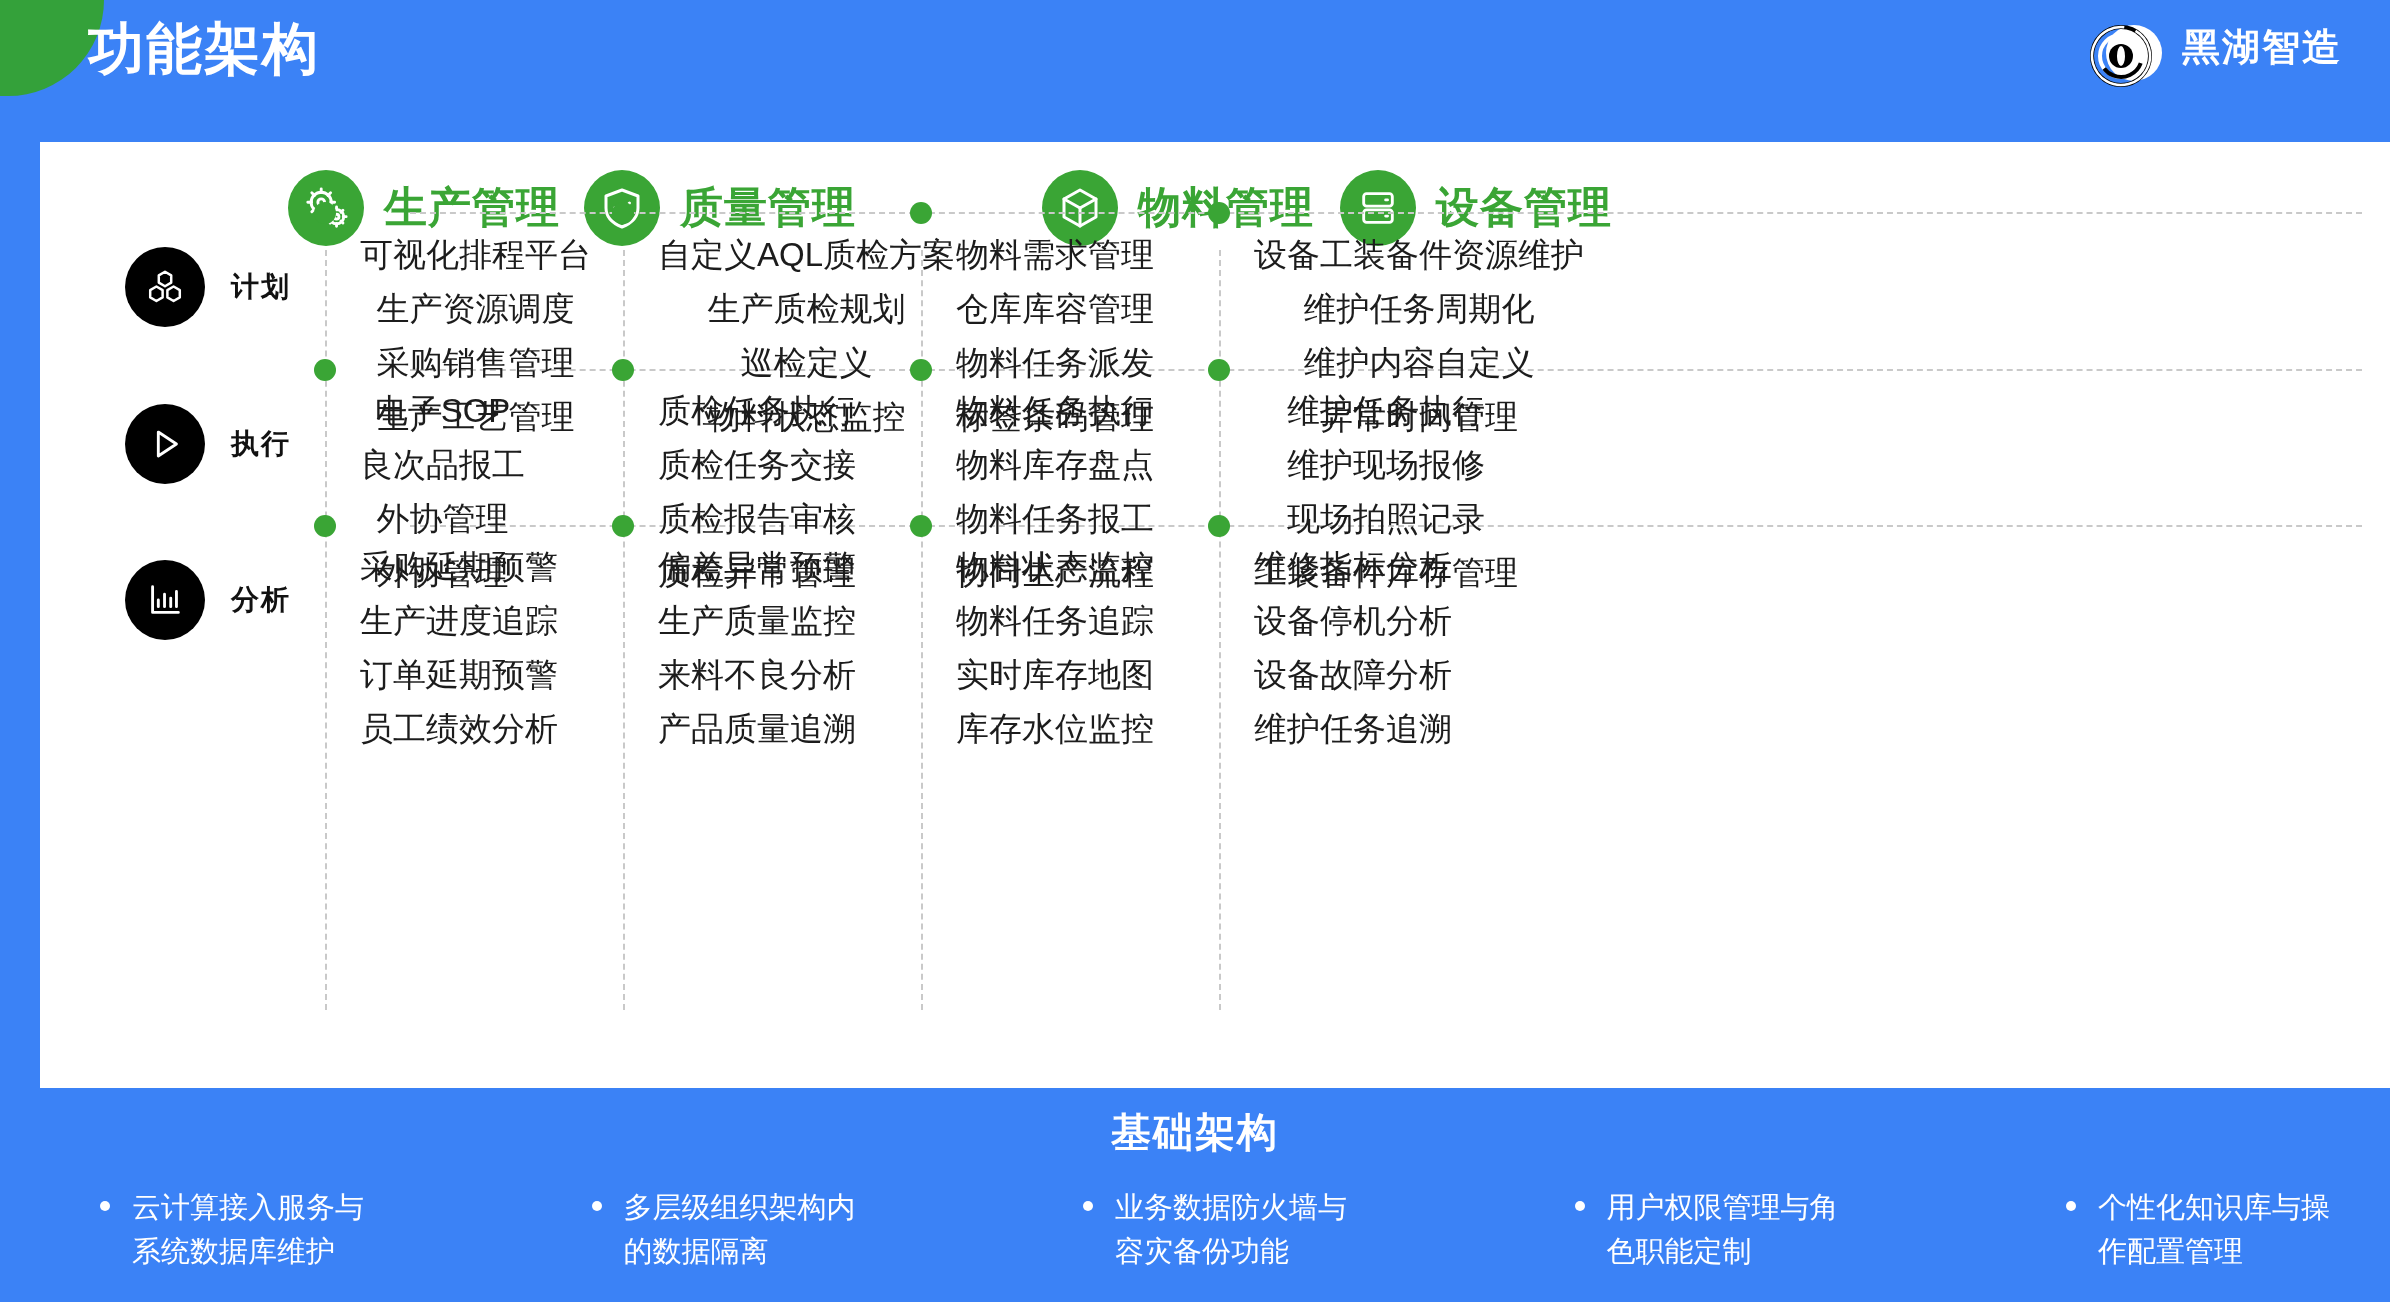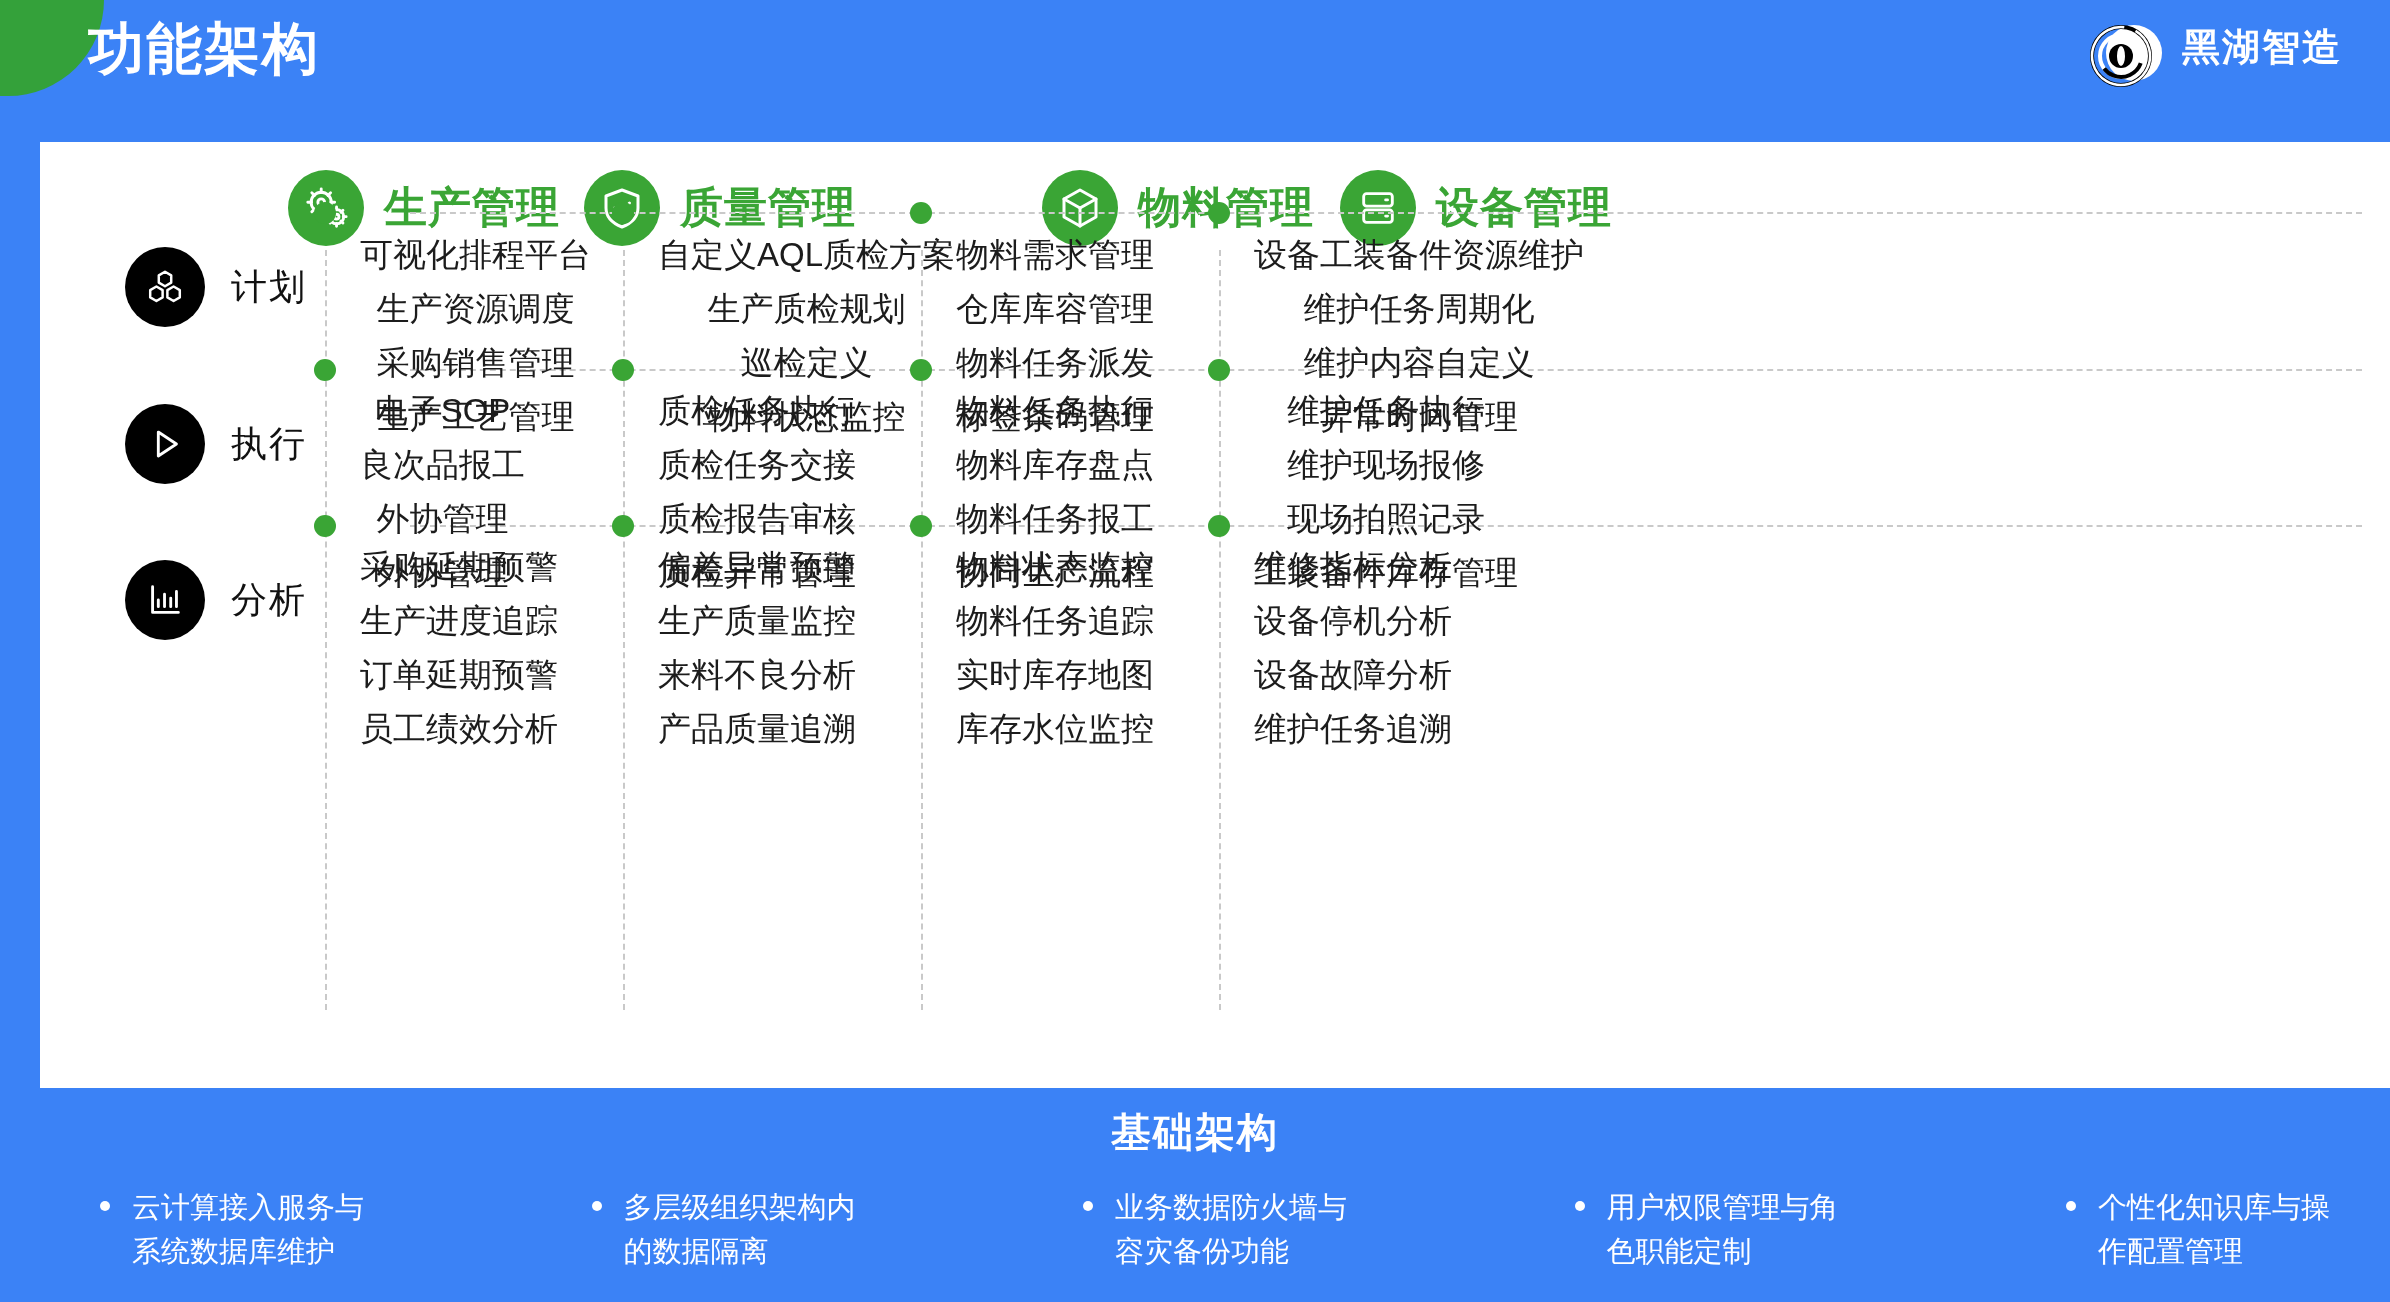--- a/index.html
+++ b/index.html
@@ -78,21 +78,21 @@
   .row-label {
     position: absolute; left: 85px;
     display: flex; align-items: center; gap: 26px;
   }
   .row-icon {
     width: 80px; height: 80px; border-radius: 50%;
     background: #000;
     display: flex; align-items: center; justify-content: center;
     flex: none;
   }
-  .row-text { font-size: 36px; font-weight: normal; color: #111; letter-spacing: 2px; }
+  .row-text { font-size: 28px; font-weight: bold; color: #111; letter-spacing: 2px; }
 
   
   .cell { position: absolute; text-align: center; }
   .cell-item {
     font-size: 33px; color: #1c1c1c; line-height: 54px; white-space: nowrap;
   }
 
   
   .footer-title {
     position: absolute; left: 0; right: 0; top: 1105px;

